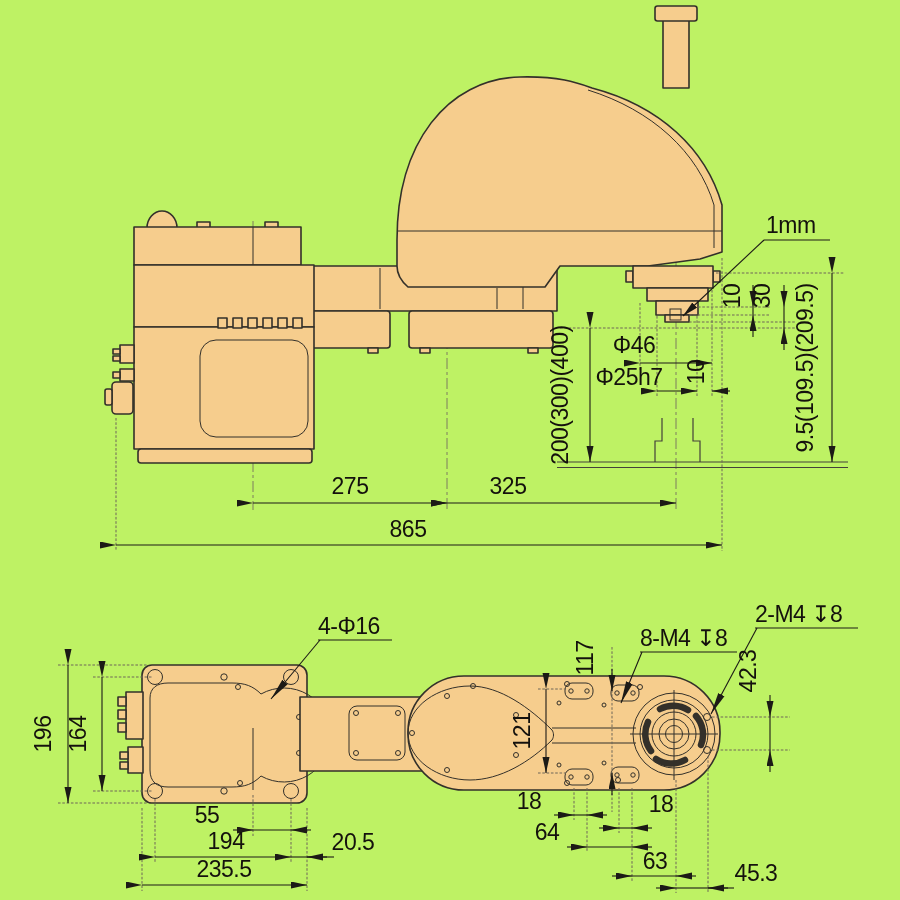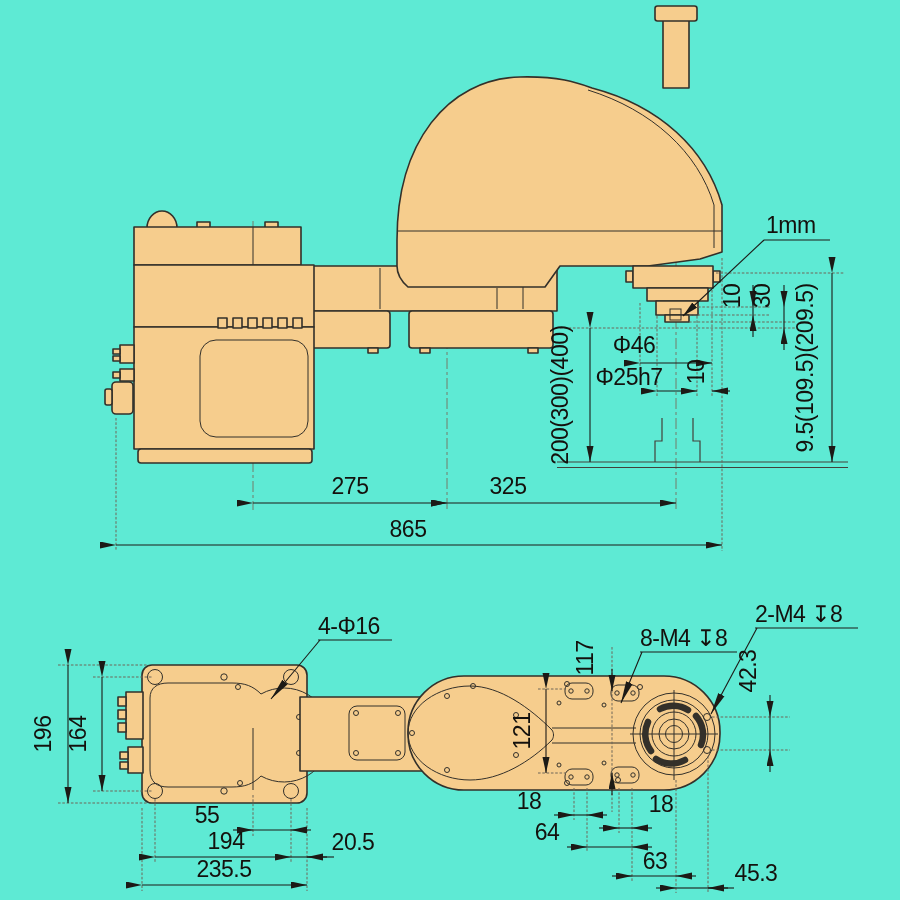--- a/index.html
+++ b/index.html
@@ -1,16 +1,16 @@
 <!DOCTYPE html>
 <html><head>
 <meta charset="utf-8">
 <style>
   html,body{margin:0;padding:0;background:#ffffff;}
-  #stage{position:relative;width:900px;height:900px;background:#5eead4;overflow:hidden;}
+  #stage{position:relative;width:900px;height:900px;background:#bef264;overflow:hidden;}
   svg{display:block;}
   
   .part{stroke:#33302a;stroke-width:1.6;stroke-linejoin:round;}
   .d1{stroke:#33302a;stroke-width:1;fill:none;}
   .ln{fill:none;}
   
   .dl{stroke:#6e6758;stroke-width:1;fill:none;stroke-dasharray:2.6 1.7;}
   .sl{stroke:#44403a;stroke-width:1.2;fill:none;}
   
   .al{stroke:#1c1a16;stroke-width:1.1;fill:none;}

